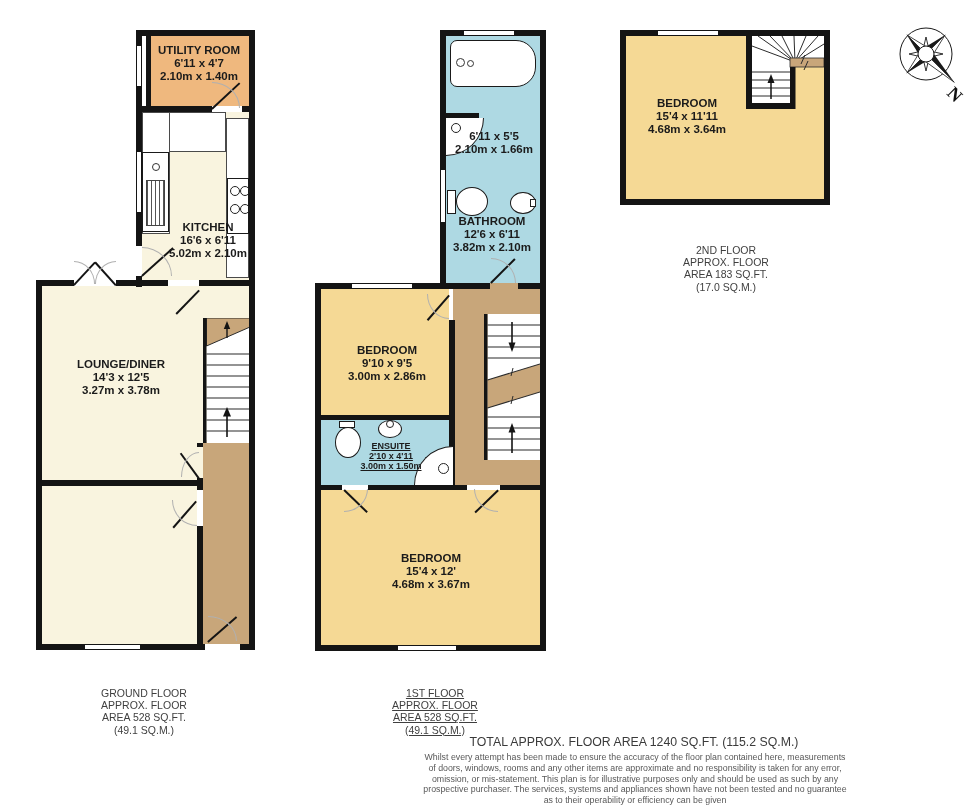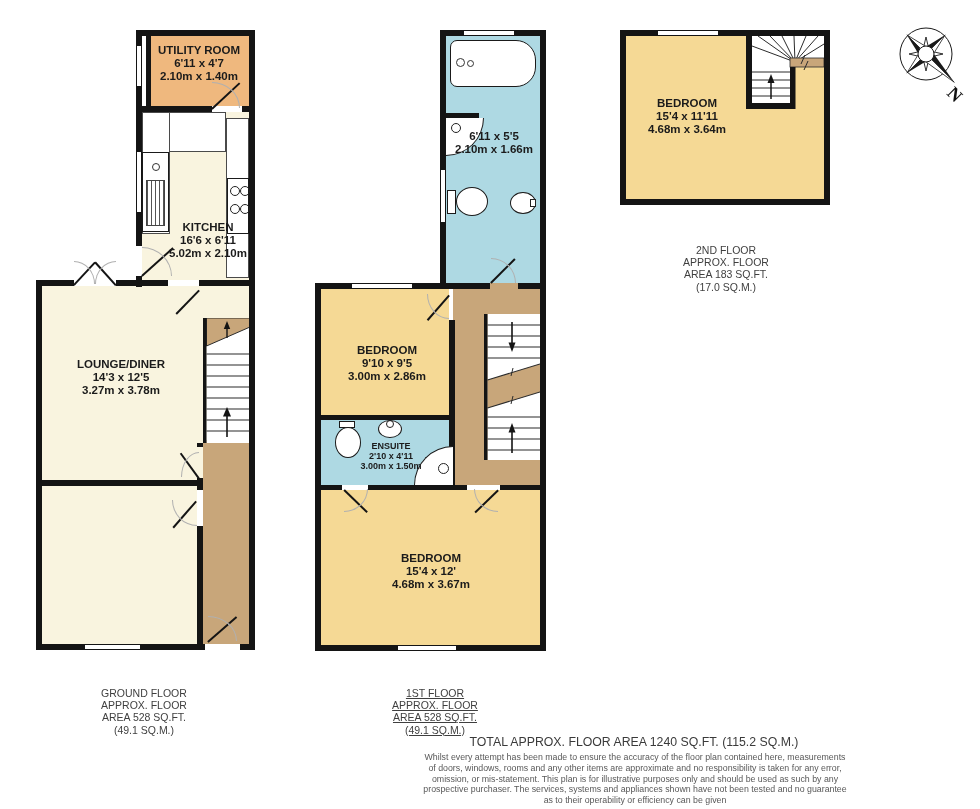--- a/index.html
+++ b/index.html
@@ -205,26 +205,31 @@
     <div class="arc" style="left:427px;top:294px;width:22px;height:25px;border-left:1.2px solid #b0b0b0;border-bottom:1.2px solid #b0b0b0;border-bottom-left-radius:100%;"></div>
     <div class="door" style="left:344px;top:489px;width:32px;transform:rotate(44deg);"></div>
     <div class="arc" style="left:344px;top:489px;width:24px;height:23px;border-right:1.2px solid #b0b0b0;border-bottom:1.2px solid #b0b0b0;border-bottom-right-radius:100%;"></div>
     <div class="door" style="left:498px;top:489px;width:32px;transform:rotate(136deg);"></div>
     <div class="arc" style="left:474px;top:489px;width:24px;height:23px;border-left:1.2px solid #b0b0b0;border-bottom:1.2px solid #b0b0b0;border-bottom-left-radius:100%;"></div>
 
     <div class="lbl" style="left:414px;top:85px;width:160px;margin-top:45px;">
       <div>6'11 x 5'5</div>
       <div>2.10m x 1.66m</div>
     </div>
+    <div class="lbl" style="left:412px;top:215px;width:160px;">
+      <div>BATHROOM</div>
+      <div>12'6 x 6'11</div>
+      <div>3.82m x 2.10m</div>
+    </div>
     <div class="lbl" style="left:307px;top:344px;width:160px;">
       <div>BEDROOM</div>
       <div>9'10 x 9'5</div>
       <div>3.00m x 2.86m</div>
     </div>
-    <div class="lbl small" style="left:321px;top:441px;width:140px;">
+    <div class="lbl small" style="left:321px;top:441px;width:140px;text-decoration:underline;">
       <div>ENSUITE</div>
       <div>2'10 x 4'11</div>
       <div>3.00m x 1.50m</div>
     </div>
     <div class="lbl" style="left:351px;top:552px;width:160px;">
       <div>BEDROOM</div>
       <div>15'4 x 12'</div>
       <div>4.68m x 3.67m</div>
     </div>
     <div class="cap" style="left:355px;top:687px;width:160px;text-decoration:underline;">

